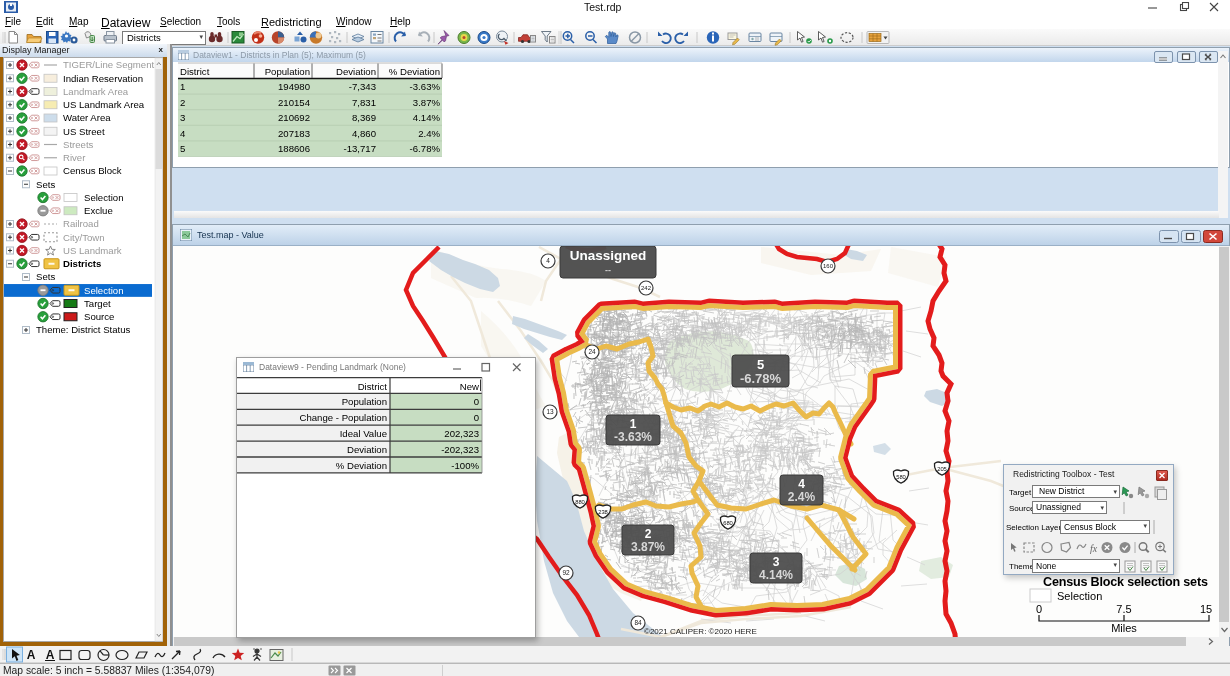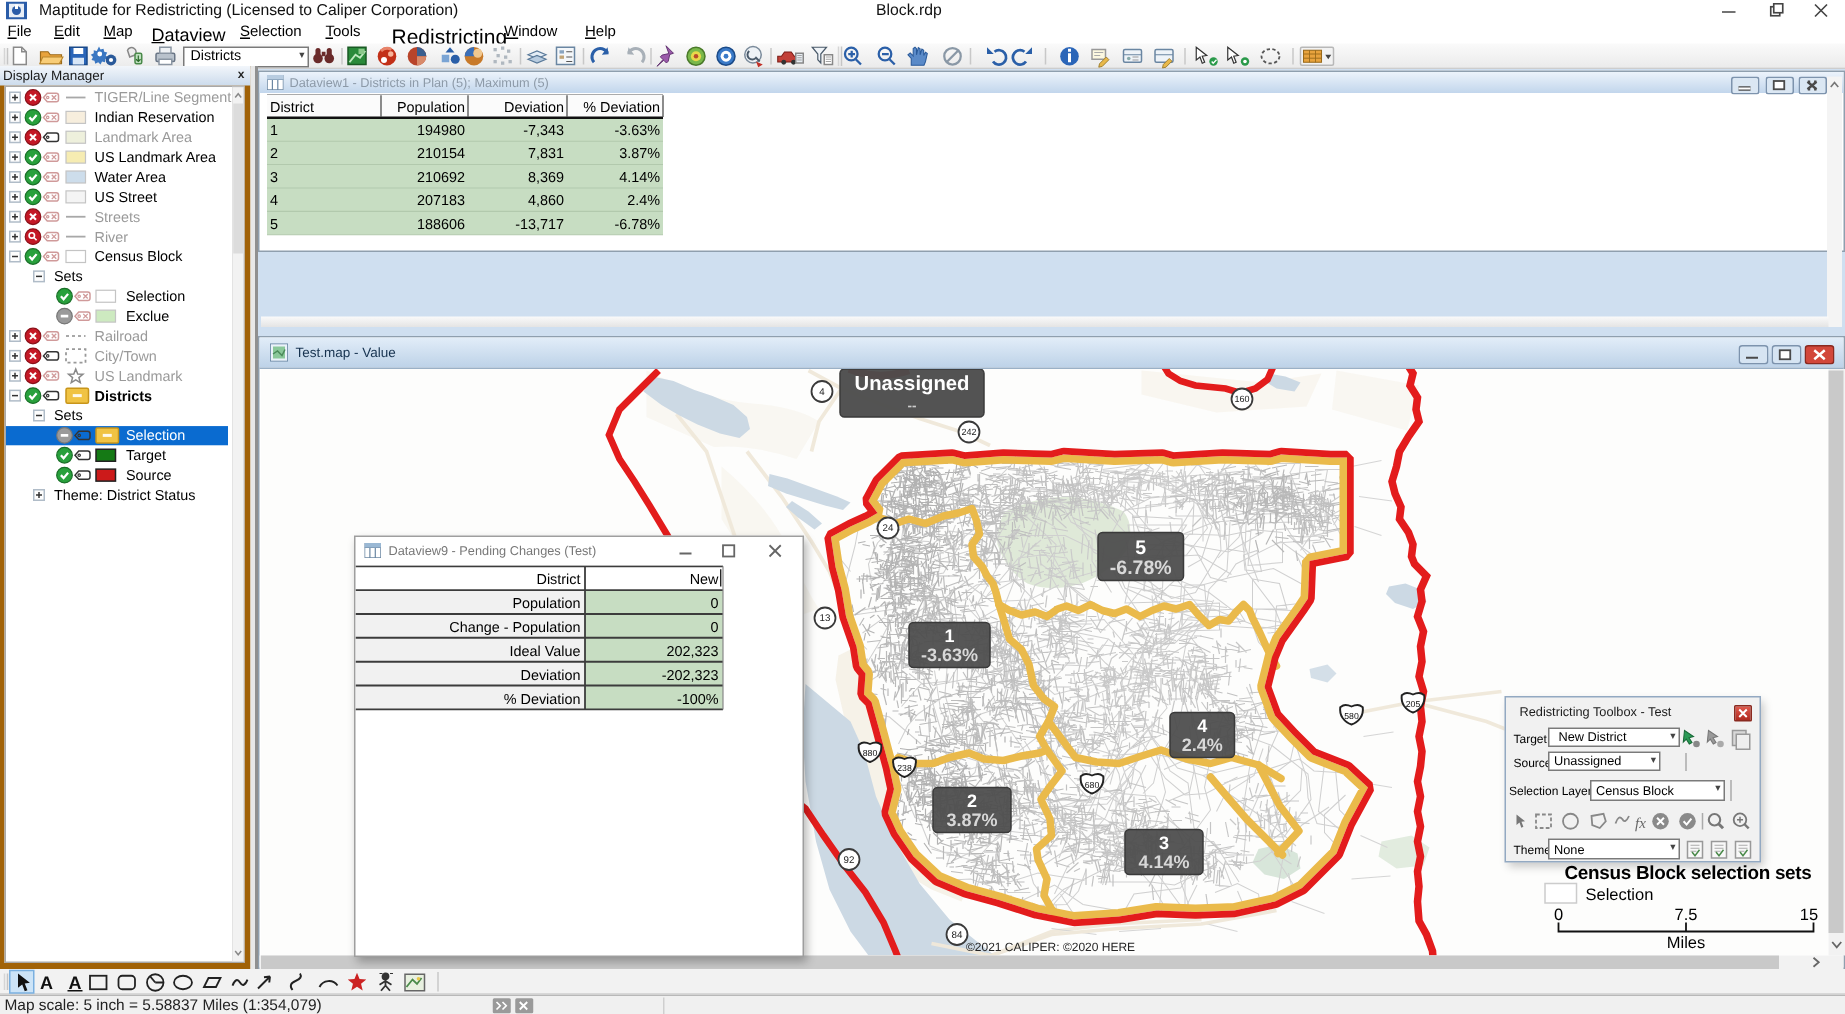--- a/index.html
+++ b/index.html
@@ -7,37 +7,36 @@
 .combo{position:absolute;background:#fff;border:1px solid #7a7a7a;font-size:9.5px;color:#000;white-space:nowrap;overflow:hidden}
 .car{position:absolute;right:2px;color:#444;font-size:7px;top:50%;transform:translateY(-55%)}
 </style></head><body>
 <div class="abs" style="left:0;top:0;width:1230px;height:15px;background:#fff">
 <svg class="abs" style="left:4px;top:1px" width="14" height="12">
       <rect width="14" height="12" fill="#2a5ca8"></rect>
       <rect x="2" y="1.5" width="10" height="9" fill="#e8eef6"></rect>
       <circle cx="7" cy="6" r="3" fill="#2a5ca8"></circle>
       <rect x="6" y="2" width="2" height="3" fill="#fff"></rect>
     </svg>
-<span class="abs" style="left:26px;top:1px;font-size:10.5px;color:#111">Maptitude for Redistricting (Licensed to Caliper Corporation)</span>
-<span class="abs" style="left:584px;top:1px;font-size:10.5px;color:#111">Block.rdp</span>
+<span class="abs" style="left:584px;top:1px;font-size:10.5px;color:#111">Test.rdp</span>
 <svg class="abs" style="left:1140px;top:2px" width="86" height="11">
       <line x1="8" y1="6" x2="17" y2="6" stroke="#444" stroke-width="1.1"></line>
       <rect x="40.5" y="2.5" width="6" height="6" fill="none" stroke="#444" stroke-width="1.1"></rect>
       <rect x="42.5" y="0.5" width="6" height="6" fill="#fff" stroke="#444" stroke-width="1.1"></rect>
       <path d="M70,1 L78,9 M78,1 L70,9" stroke="#444" stroke-width="1.1"></path>
     </svg>
 </div>
 <div id="menubar" class="abs" style="left:0;top:15px;width:1230px;height:14px;background:#fff">
 <span class="abs" style="left:5px;top:1px;font-size:10px;color:#000"><u>F</u>ile</span>
 <span class="abs" style="left:36px;top:1px;font-size:10px;color:#000"><u>E</u>dit</span>
 <span class="abs" style="left:69px;top:1px;font-size:10px;color:#000"><u>M</u>ap</span>
 <span class="abs" style="left:101px;top:1px;font-size:12px;color:#000"><u>D</u>ataview</span>
 <span class="abs" style="left:160px;top:1px;font-size:10px;color:#000"><u>S</u>election</span>
 <span class="abs" style="left:217px;top:1px;font-size:10px;color:#000"><u>T</u>ools</span>
-<span class="abs" style="left:261px;top:1px;font-size:14px;color:#000"><u>R</u>edistricting</span>
+<span class="abs" style="left:261px;top:1px;font-size:11px;color:#000"><u>R</u>edistricting</span>
 <span class="abs" style="left:336px;top:1px;font-size:10px;color:#000"><u>W</u>indow</span>
 <span class="abs" style="left:390px;top:1px;font-size:10px;color:#000"><u>H</u>elp</span>
 </div>
 <div class="abs" style="left:0;top:29px;width:1230px;height:17px;background:linear-gradient(#fafafa,#ebebeb);border-bottom:1px solid #cdcdcd"></div>
 <div class="combo" style="left:122px;top:31px;width:84px;height:14px;line-height:12px;padding-left:4px">Districts<span class="car">▾</span></div>
 <svg class="abs" style="left:0;top:29px" width="1230" height="17" viewBox="0 29 1230 17">
 <path d="M3,32 v11" stroke="#d5d5d5"></path>
     <path d="M5,32 v11" stroke="#c5c5c5"></path>
 <path d="M9,31.5 h5.5 l3,3 v8.5 h-8.5 z" fill="#fff" stroke="#8a8a8a"></path>
     <path d="M14.5,31.5 v3 h3" fill="none" stroke="#8a8a8a"></path>
@@ -791,21 +790,21 @@
 <svg class="abs" style="left:1032px;top:412px" width="12" height="10">
       <path d="M4,1.5 l3.5,3 -3.5,3" stroke="#666" stroke-width="1.2" fill="none"></path>
     </svg>
 </div>
 <div class="abs" style="left:236px;top:357px;width:300px;height:281px;background:#fff;border:1px solid #9e9e9e;box-shadow:2px 3px 6px rgba(0,0,0,.28)">
 <svg class="abs" style="left:6px;top:4px" width="11" height="10">
       <rect width="11" height="10" fill="#fff" stroke="#6a86a2"></rect>
       <path d="M0,3 h11 M3.6,0 v10 M7.2,0 v10" stroke="#6a86a2" stroke-width="0.8"></path>
       <rect width="11" height="3" fill="#9ab8d4"></rect>
     </svg>
-<span class="abs" style="left:22px;top:4px;font-size:8.5px;color:#777">Dataview9 - Pending Changes (Test)</span>
+<span class="abs" style="left:22px;top:4px;font-size:8.5px;color:#777">Dataview9 - Pending Landmark (None)</span>
 <svg class="abs" style="left:212px;top:4px" width="80" height="11">
       <line x1="4" y1="7" x2="12" y2="7" stroke="#666" stroke-width="1.2"></line>
       <rect x="33" y="1.5" width="7.5" height="7.5" fill="none" stroke="#666" stroke-width="1.2"></rect>
       <path d="M64,1.5 l7.5,7.5 M71.5,1.5 l-7.5,7.5" stroke="#666" stroke-width="1.2"></path>
     </svg>
 <svg class="abs" style="left:0;top:19px" width="300" height="120">
 <text x="150" y="12.5" font-size="9.6" fill="#000" text-anchor="end">District</text>
 <text x="242" y="12.5" font-size="9.6" fill="#000" text-anchor="end">New</text>
 <rect x="0" y="16.4" width="153" height="15.9" fill="#f1f1f1"></rect>
 <rect x="153" y="16.4" width="92" height="15.9" fill="#c7ddc2"></rect>

